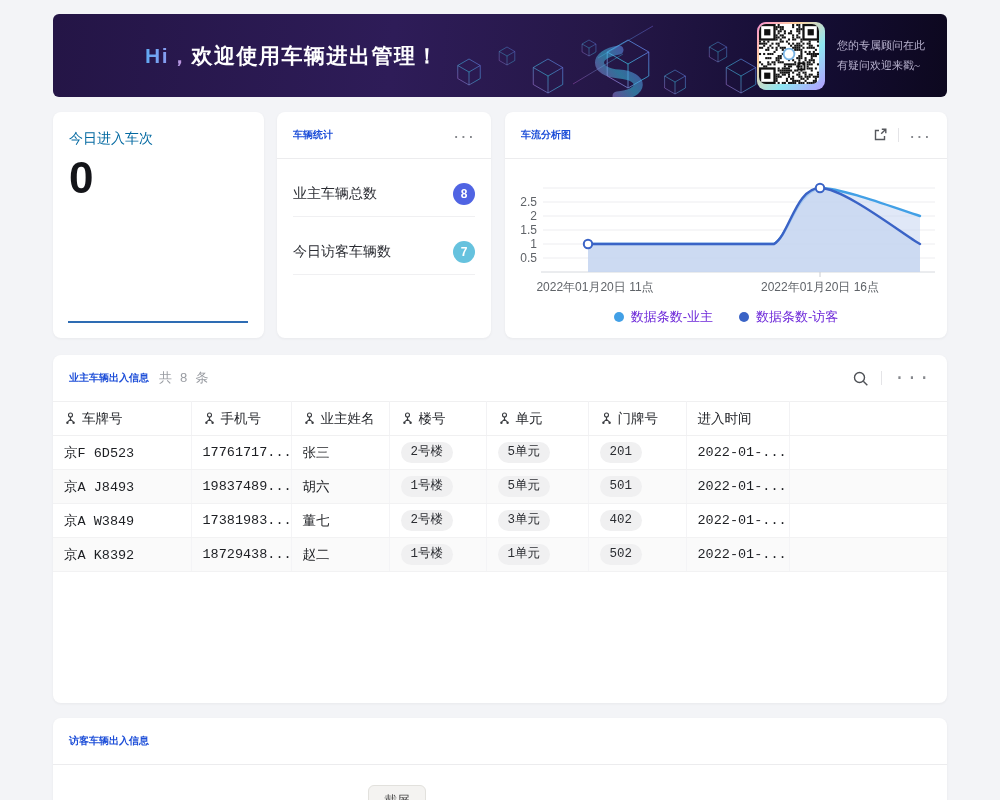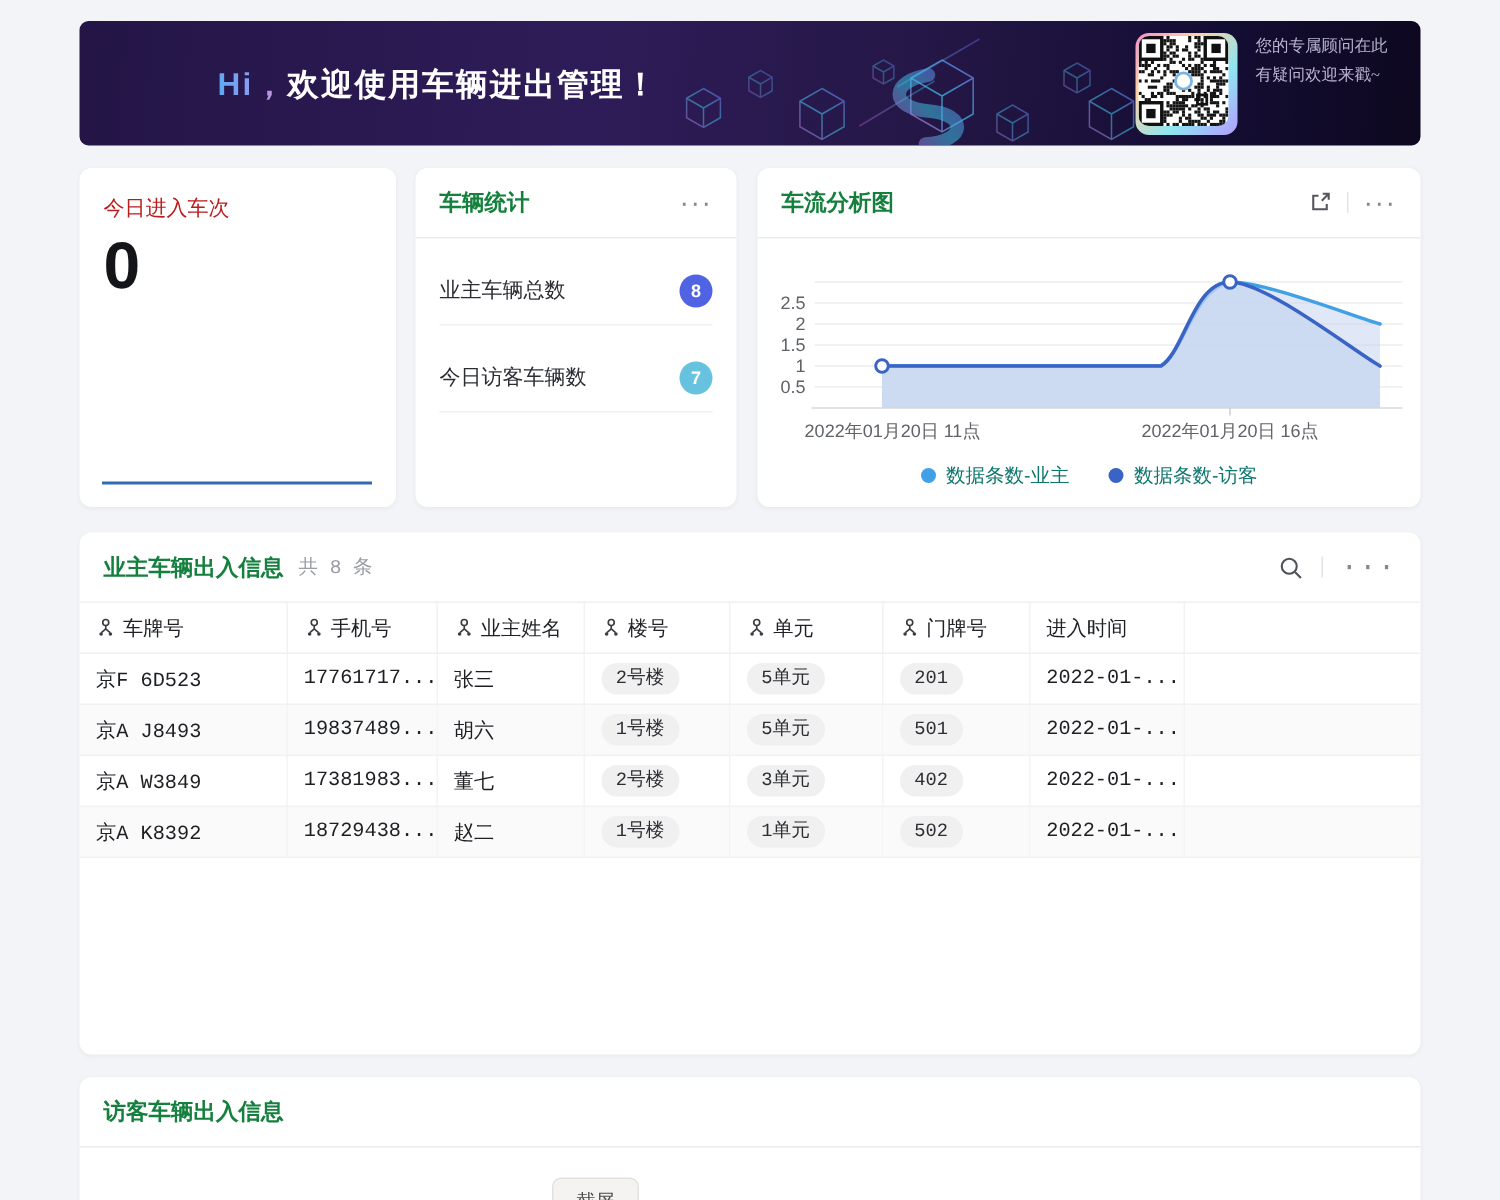--- a/index.html
+++ b/index.html
@@ -7,53 +7,53 @@
   .page{position:relative;width:1000px;height:800px;background:#f3f4f7;overflow:hidden;}
 
   
   .banner{position:absolute;left:53px;top:14px;width:894px;height:83px;border-radius:6px;overflow:hidden;
     background:linear-gradient(95deg,#241546 0%,#2e1c58 38%,#251747 62%,#140d33 85%,#0d081f 100%);}
   .banner-art{position:absolute;left:370px;top:0;width:420px;height:83px;}
   .banner-title{position:absolute;left:92px;top:50%;transform:translateY(-50%);
     font-size:21px;font-weight:bold;color:#ffffff;letter-spacing:1.5px;white-space:nowrap;}
   .banner-title .hi{background:linear-gradient(90deg,#5fa9f2 0%,#8f9bf0 55%,#ef8fc7 100%);
     -webkit-background-clip:text;background-clip:text;color:transparent;}
-  .banner-right{position:absolute;right:22px;top:50%;transform:translateY(-50%);display:flex;gap:12px;font-family:Liberation Serif, serif;}
+  .banner-right{position:absolute;right:22px;top:50%;transform:translateY(-50%);display:flex;align-items:center;gap:12px;font-family:Liberation Serif, serif;}
   .qr-frame{width:64px;height:64px;border-radius:9px;padding:2px;cursor:pointer;
     background:linear-gradient(135deg,#f78fd0 0%,#ffd2a0 30%,#8ee6f2 65%,#b49bff 100%);}
   .qr-inner{width:60px;height:60px;border-radius:7px;background:#ffffff;overflow:hidden;}
   .qr-caption{font-size:11px;line-height:1.8;color:#b9b3cf;}
 
   
   .card{position:absolute;background:#ffffff;border-radius:8px;box-shadow:0 1px 3px rgba(31,35,41,.05);}
   .card-head{display:flex;align-items:center;justify-content:space-between;height:47px;padding:0 16px;
     border-bottom:1px solid #ececee;box-sizing:border-box;}
-  .card-title{font-size:15px;font-weight:bold;color:#15803d;}
+  .card-title{font-size:10px;font-weight:bold;color:#1d4ed8;}
   .more-dots{color:#86888d;font-size:19px;letter-spacing:1px;line-height:1;cursor:pointer;user-select:none;}
   .head-icons{display:flex;align-items:center;gap:10px;}
   .head-divider{width:1px;height:14px;background:#e4e4e7;}
 
   #card-today{left:53px;top:112px;width:211px;height:226px;}
-  .today-label{padding:18px 16px 0 16px;font-size:14px;color:#b91c1c;font-family:Liberation Serif, serif;}
+  .today-label{padding:18px 16px 0 16px;font-size:14px;color:#0369a1;font-family:Liberation Serif, serif;}
   .today-value{padding:6px 16px 0 16px;font-size:44px;font-weight:600;color:#141519;line-height:1.1;}
   .today-underline{position:absolute;left:15px;right:16px;bottom:15px;height:2px;background:#2e6cb3;}
 
   #card-stats{left:277px;top:112px;width:214px;height:226px;}
   .stat-row{display:flex;align-items:center;justify-content:space-between;height:45px;margin:12px 16px;
     border-bottom:1px solid #f0f0f2;}
   .stat-label{font-size:14px;color:#2b2d33;}
   .stat-badge{min-width:22px;height:22px;border-radius:11px;color:#fff;font-size:12px;font-weight:bold;
     display:flex;align-items:center;justify-content:center;}
 
   #card-chart{left:505px;top:112px;width:442px;height:226px;}
   #chart-svg{position:absolute;left:0;top:50px;}
   .legend{position:absolute;left:0;right:0;bottom:12px;display:flex;justify-content:center;gap:26px;}
   .legend-item{display:flex;align-items:center;gap:7px;cursor:pointer;}
   .legend-dot{width:10px;height:10px;border-radius:50%;}
-  .legend-label{font-size:13px;color:#0f766e;}
+  .legend-label{font-size:13px;color:#6d28d9;}
 
   
   #table-card{left:53px;top:355px;width:894px;height:348px;overflow:hidden;font-family:Liberation Mono, monospace;}
   .table-head{display:flex;align-items:center;height:46px;padding:0 16px;box-sizing:border-box;}
   .table-count{margin-left:10px;font-size:13px;color:#9a9da3;}
   .table-head-right{margin-left:auto;display:flex;align-items:center;gap:12px;}
   .icon-btn{display:flex;align-items:center;justify-content:center;cursor:pointer;}
   table.grid{width:100%;border-collapse:collapse;table-layout:fixed;font-size:13.5px;}
   table.grid th{height:33px;font-weight:normal;color:#1f2126;text-align:left;padding:0 6px 0 11px;
     border-top:1px solid #f0f0f1;border-bottom:1px solid #f0f0f1;border-right:1px solid #f2f2f4;

